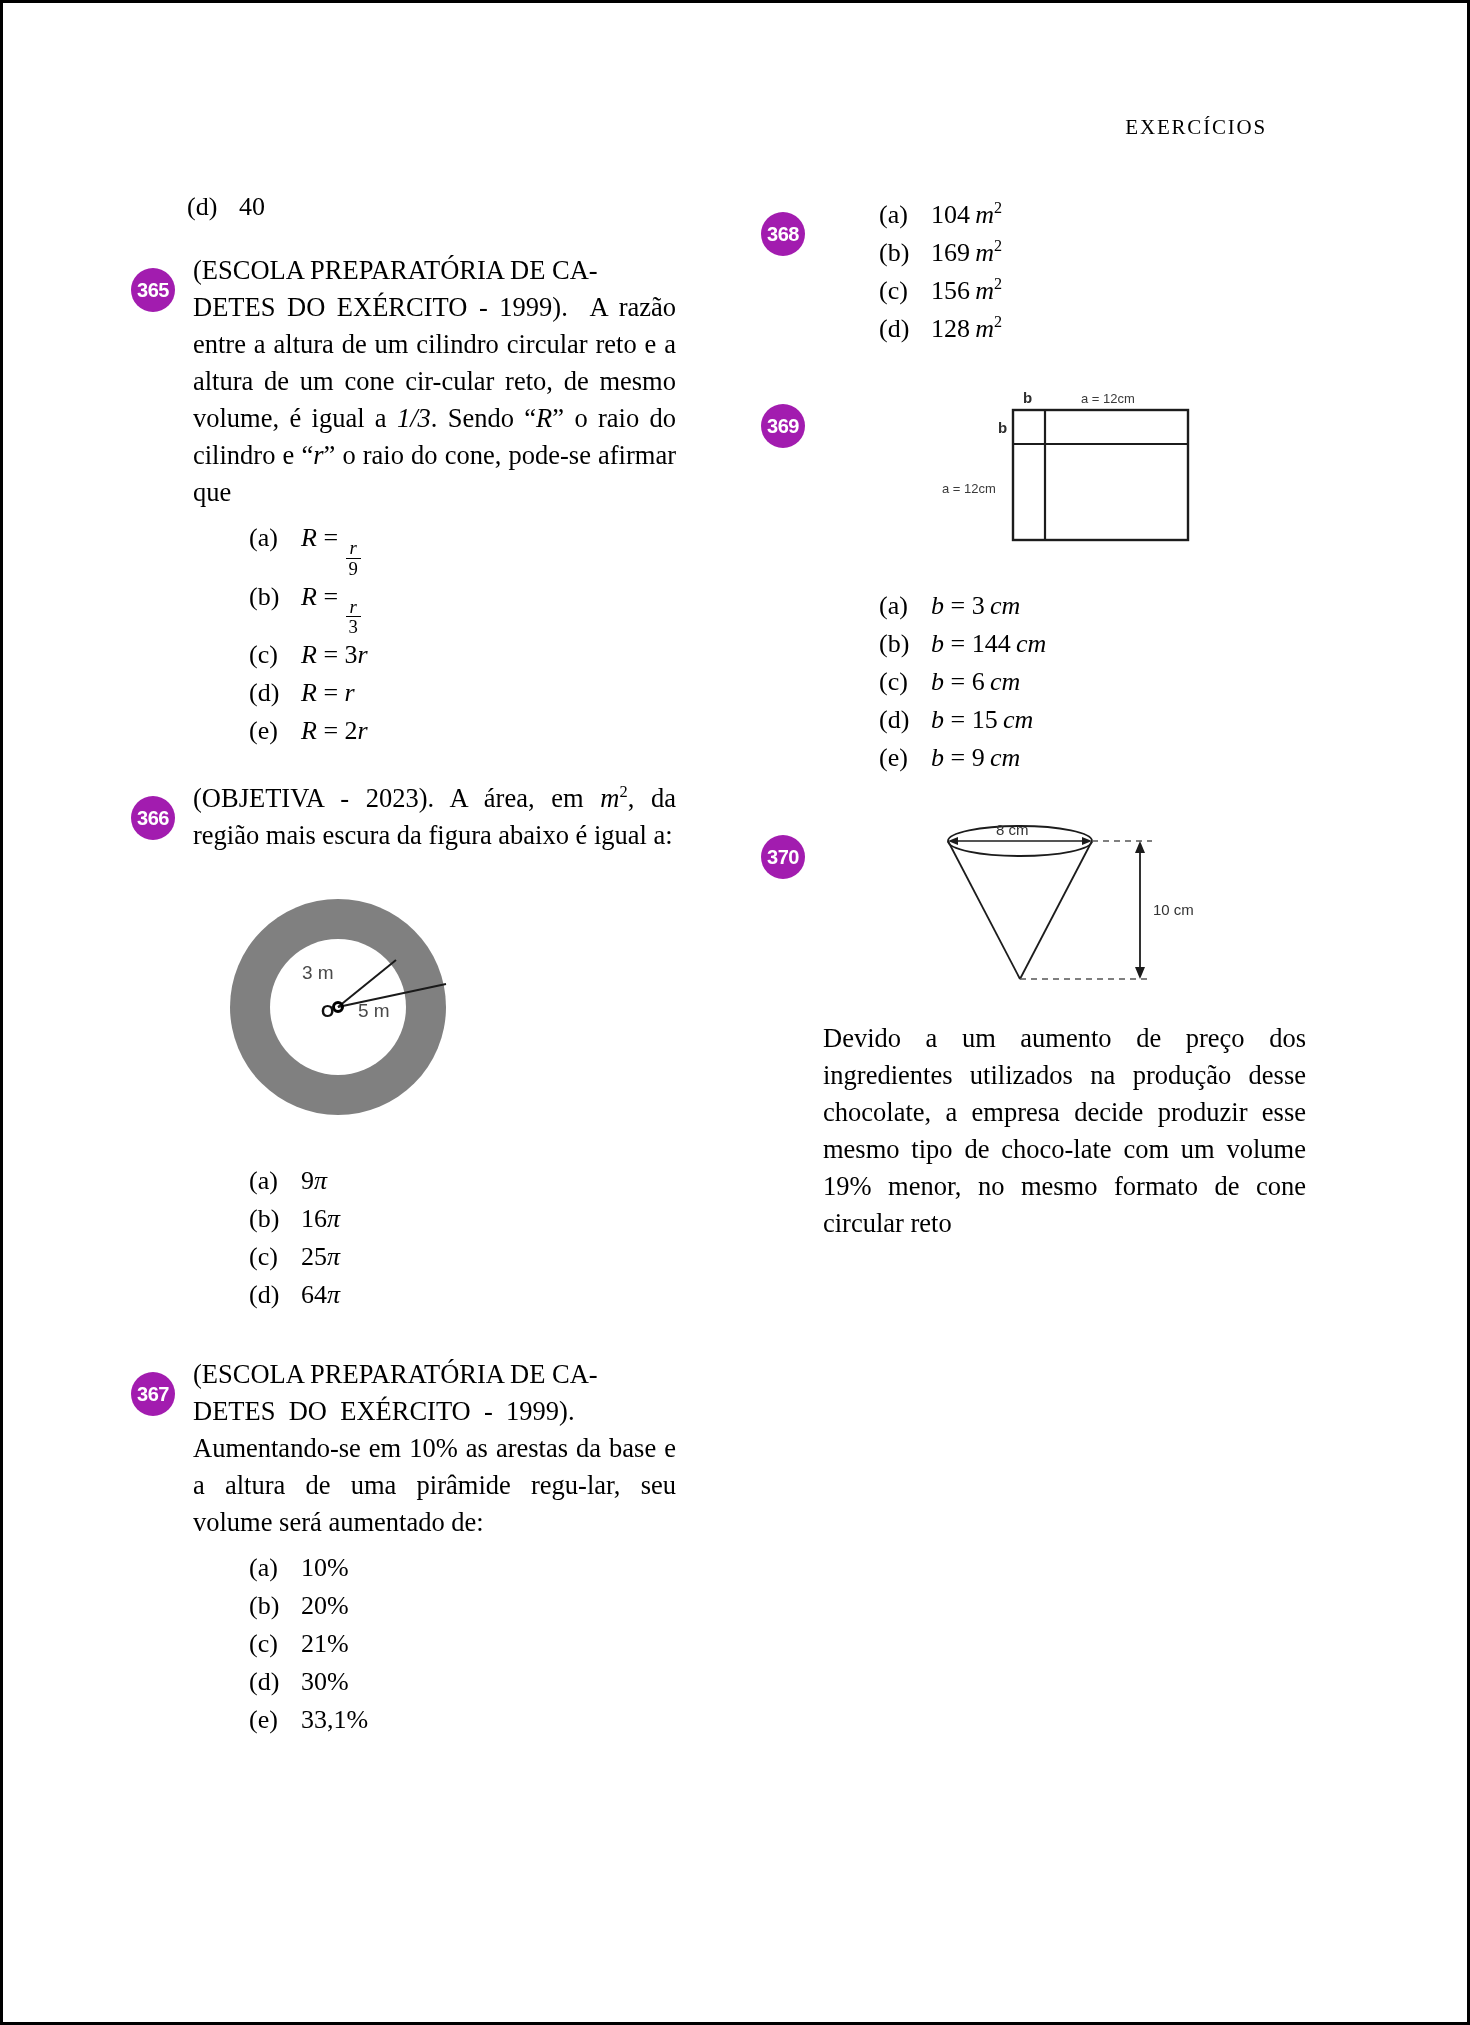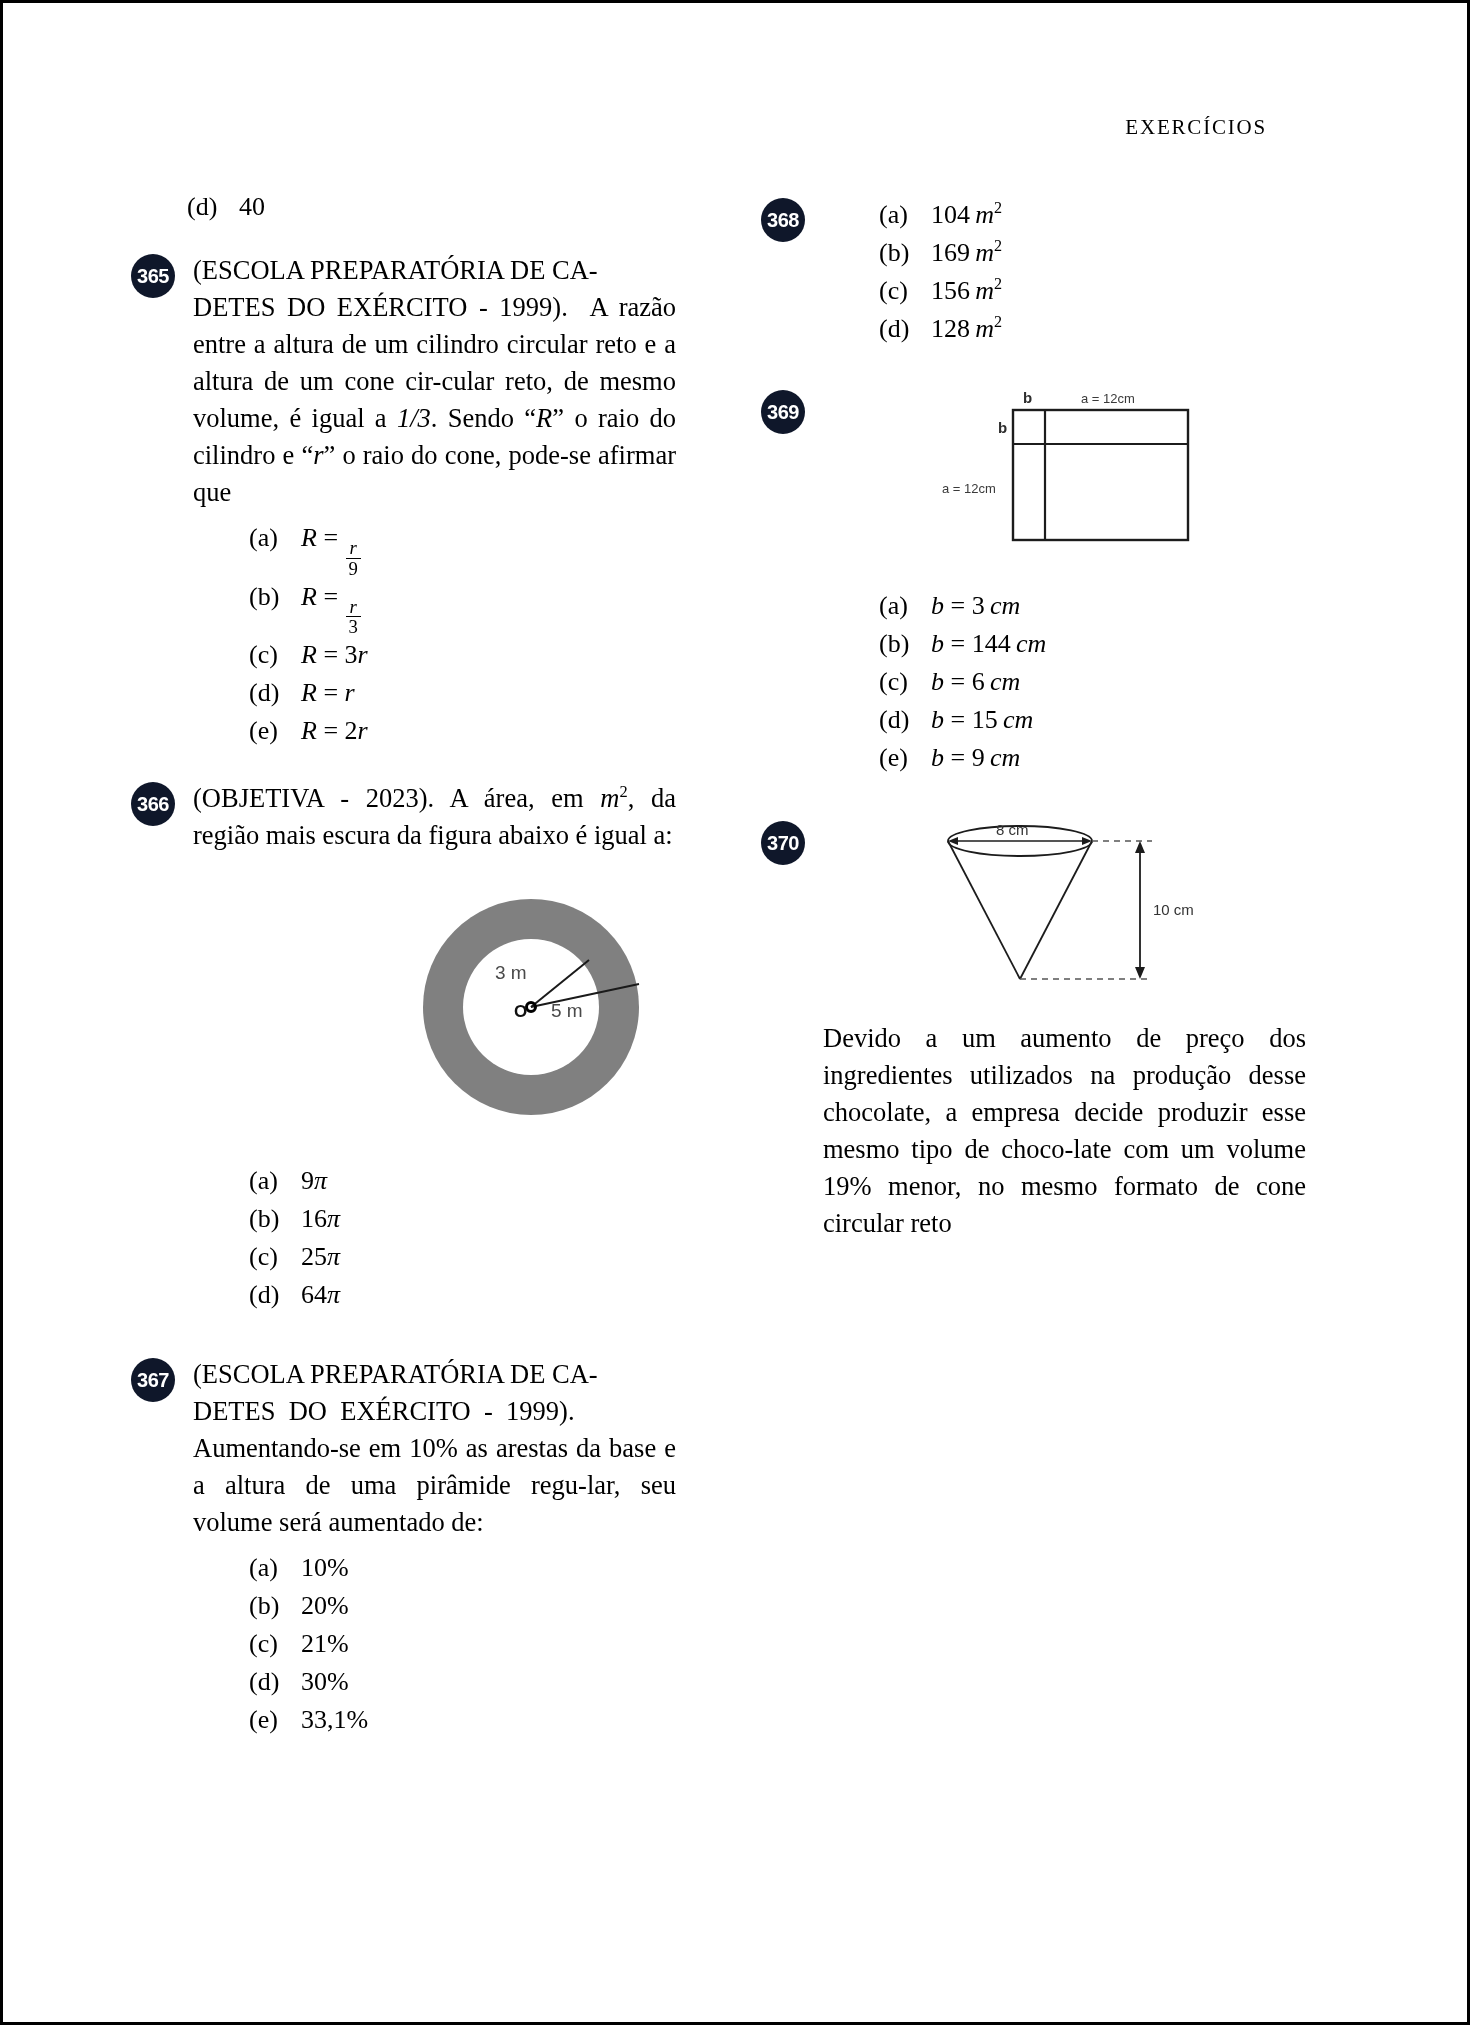--- a/index.html
+++ b/index.html
@@ -42,25 +42,25 @@
   }
 
   
   .qblock {
     position: relative;
     margin-bottom: 26px;
   }
   .badge {
     position: absolute;
     left: -62px;
-    top: 2px;
+    top: 16px;
     width: 44px;
     height: 44px;
     border-radius: 50%;
-    background: #0f172a;
+    background: #a21caf;
     color: #ffffff;
     font-family: "Liberation Sans", sans-serif;
     font-weight: bold;
     font-size: 20px;
     display: flex;
     align-items: center;
     justify-content: center;
     letter-spacing: -0.4px;
   }
   .qtext {
@@ -112,21 +112,21 @@
     font-size: 26px;
     line-height: 38px;
     padding-left: 56px;
     display: flex;
     margin-bottom: 26px;
   }
 
   .fig-annulus {
     width: 100%;
     display: flex;
-    justify-content: flex-end;
+    justify-content: flex-start;
     margin-top: 38px;
     margin-bottom: 40px;
   }
   .fig-square {
     width: 100%;
     display: flex;
     justify-content: center;
     margin-top: 16px;
     margin-bottom: 34px;
   }

